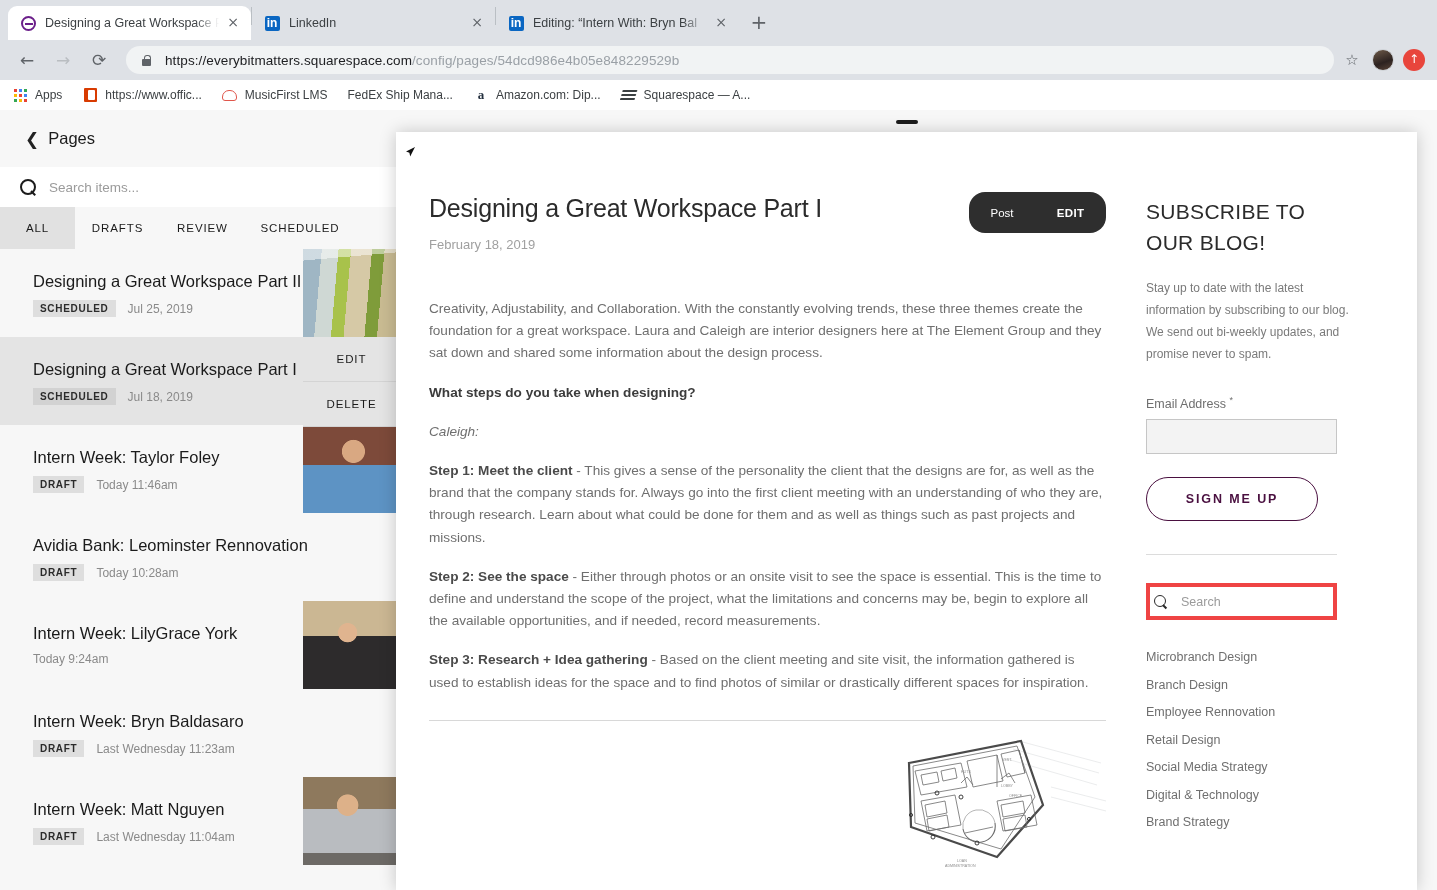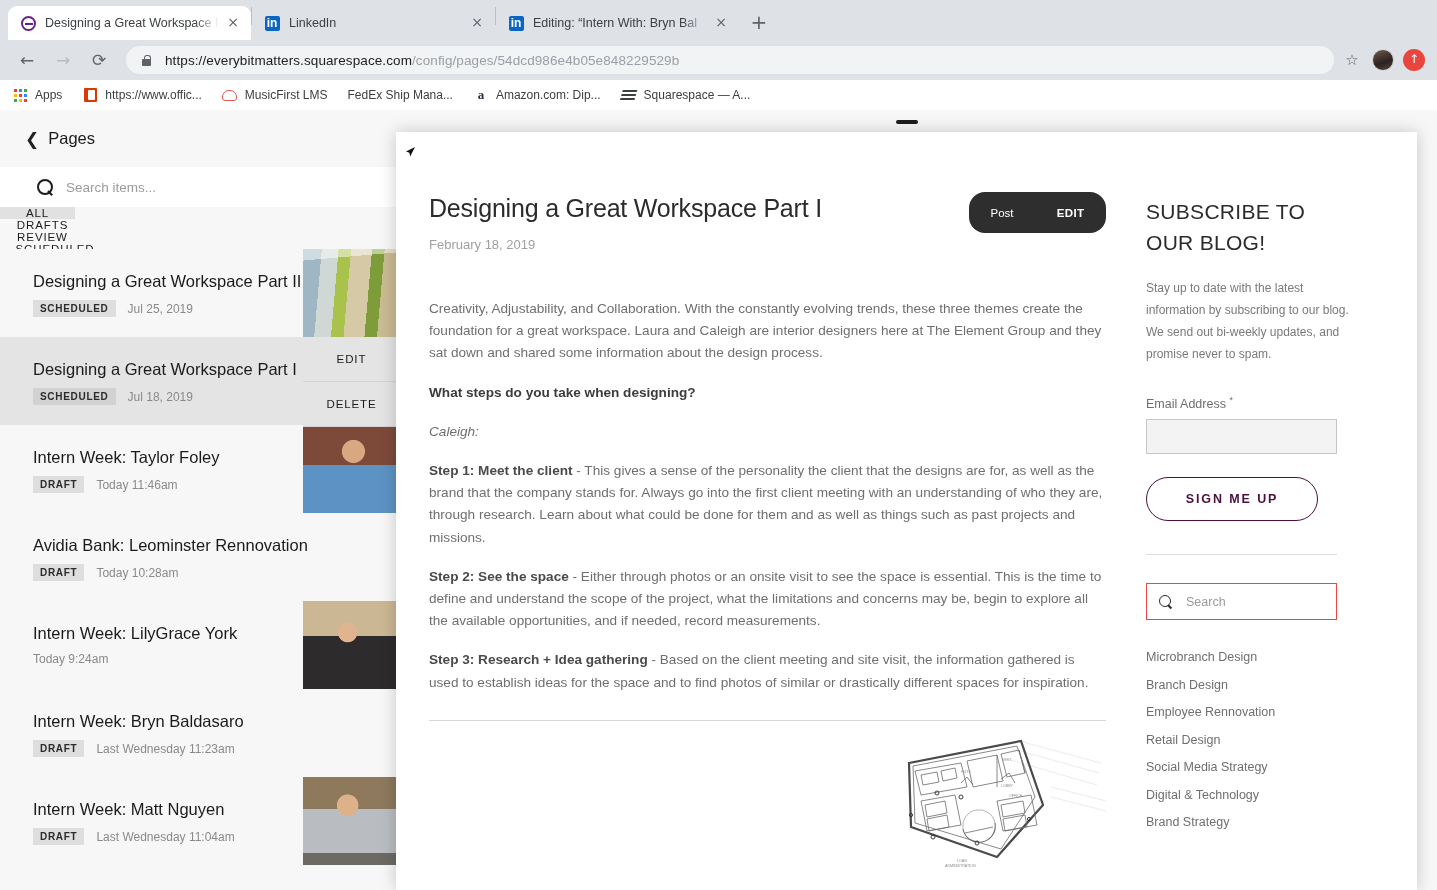--- a/index.html
+++ b/index.html
@@ -117,34 +117,34 @@
   
   .page { position: relative; width: 1437px; height: 780px; background: #f7f7f7; }
 
   
   .leftpanel { position: absolute; left: 0; top: 0; width: 400px; height: 780px; background: #f7f7f7; }
   .lp-head { height: 57px; display: flex; align-items: center; padding-left: 25px; }
   .lp-back { font-size: 17px; color: #222; margin-right: 9px; font-family: "DejaVu Sans", sans-serif; }
   .lp-title { font-size: 16.5px; color: #1b1b1b; }
   .lp-search {
     height: 40px; background: #fff; display: flex; align-items: center;
-    padding-left: 37px;
+    padding-left: 20px;
   }
   .mag { width: 17px; height: 17px; position: relative; flex: 0 0 17px; margin-right: 12px; }
   .mag::before {
     content:""; position:absolute; left:0; top:0; width:12px; height:12px;
     border: 2px solid #1b1b1b; border-radius:50%;
   }
   .mag::after {
     content:""; position:absolute; left:11px; top:11px; width:6px; height:2px;
     background:#1b1b1b; transform: rotate(45deg); transform-origin: left center;
   }
   .lp-search-input { font-size: 13.5px; color: #9b9b9b; }
 
-  .lp-tabs { height: 42px; display: flex; background: #f7f7f7; flex-direction: column; }
+  .lp-tabs { height: 42px; display: flex; background: #f7f7f7; }
   .lp-tab {
     width: 75px; height: 42px; display: flex; align-items: center; justify-content: center;
     font-size: 11.5px; letter-spacing: 0.9px; color: #1b1b1b;
   }
   .lp-tab:nth-child(1){ width: 75px; }
   .lp-tab:nth-child(2){ width: 85px; }
   .lp-tab:nth-child(3){ width: 85px; }
   .lp-tab:nth-child(4){ width: 110px; }
   .lp-tab.active { background: #e1e1e1; }
 
@@ -238,22 +238,22 @@
   .email-input {
     margin-top: 8px; width: 191px; height: 35px; background: #f3f3f3; border: 1px solid #c6c6c6;
   }
   .signup {
     margin-top: 23px; width: 172px; height: 44px; border: 1.6px solid #4a1040; border-radius: 22px;
     display: flex; align-items: center; justify-content: center;
     font-size: 12.5px; letter-spacing: 1.9px; color: #4a1040; font-weight: bold;
   }
   .aside-rule { border: none; border-top: 1px solid #dcdcdc; margin: 33px 0 0 0; width: 191px; }
   .search-box {
-    margin-top: 28px; width: 191px; height: 37px; border: 1px solid #ef4444;
-    display: flex; align-items: center; padding-left: 12px;
+    margin-top: 28px; width: 191px; height: 37px; border: 4px solid #ef4444;
+    display: flex; align-items: center; padding-left: 4px;
   }
   .search-box .mag2 { width: 14px; height: 14px; position: relative; margin-right: 13px; flex:0 0 14px;}
   .search-box .mag2::before { content:""; position:absolute; left:0;top:0;width:10px;height:10px;border:1.7px solid #2b2b2b;border-radius:50%;}
   .search-box .mag2::after { content:""; position:absolute; left:9px;top:9px;width:5px;height:1.7px;background:#2b2b2b;transform:rotate(45deg);transform-origin:left center;}
   .search-box span { font-size: 12.5px; color: #9b9b9b; }
   .cats { margin-top: 30px; }
   .cats a { display: block; font-size: 12.5px; color: #6f6f6f; margin-bottom: 13.5px; text-decoration: none; }
 </style>
 </head>
 <body>

